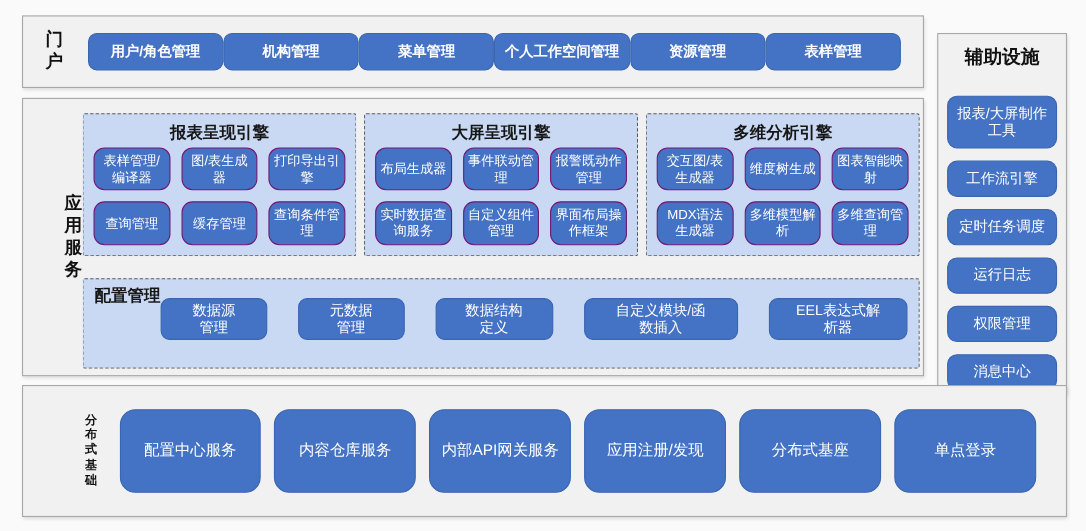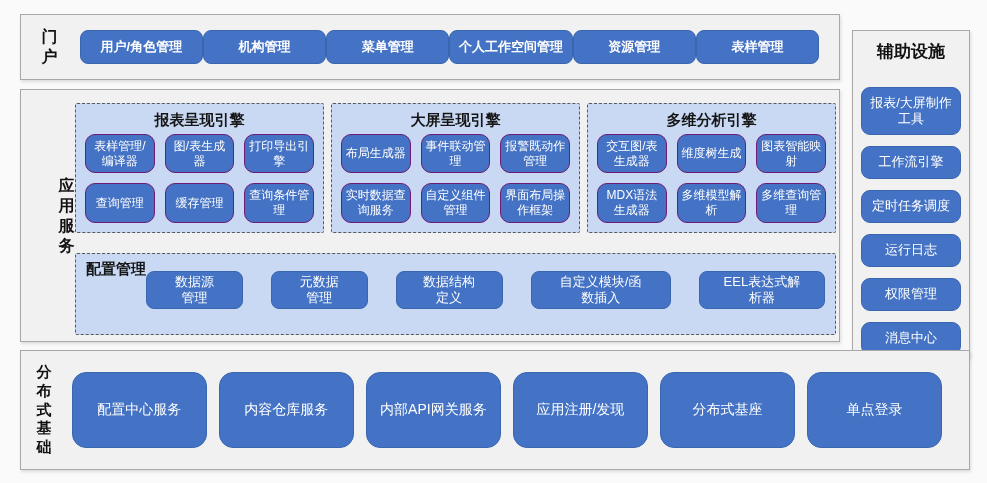--- a/index.html
+++ b/index.html
@@ -86,21 +86,21 @@
   .config-row{flex:1;display:flex;align-items:center;justify-content:center;gap:28px;}
   .config-row .btn{height:38px;padding:0 22px;font-size:13px;border-radius:8px;}
   
   .aux{left:852px;top:30px;width:118px;height:328px;padding:9px 8px 10px;display:flex;flex-direction:column;align-items:center;}
   .aux-title{font-size:17px;font-weight:bold;margin-bottom:9px;}
   .aux-btns{width:100%;flex:1;display:flex;flex-direction:column;gap:11px;}
   .aux-btns .btn{width:100%;min-height:33px;font-size:13px;padding:3px 4px;border-radius:9px;}
   .aux-btns .btn:first-child{min-height:48px;margin-top:15px;}
   
   .dist{left:20px;top:350px;width:950px;height:120px;display:flex;align-items:center;padding:0 27px 0 15px;}
-  .dist .vlabel{font-size:15px;margin-right:20px;}
+  .dist .vlabel{font-size:11px;margin-right:20px;margin-left:41px;}
   .dist-btns{flex:1;display:flex;gap:12px;align-items:center;}
   .dist-btns .btn{flex:1;height:76px;font-size:14px;border-radius:14px;padding:0 10px;}
 </style>
 </head>
 <body>
 
 <section class="box portal">
   <div class="vlabel">门户</div>
   <div class="portal-btns">
     <div class="btn">用户/角色管理</div>

